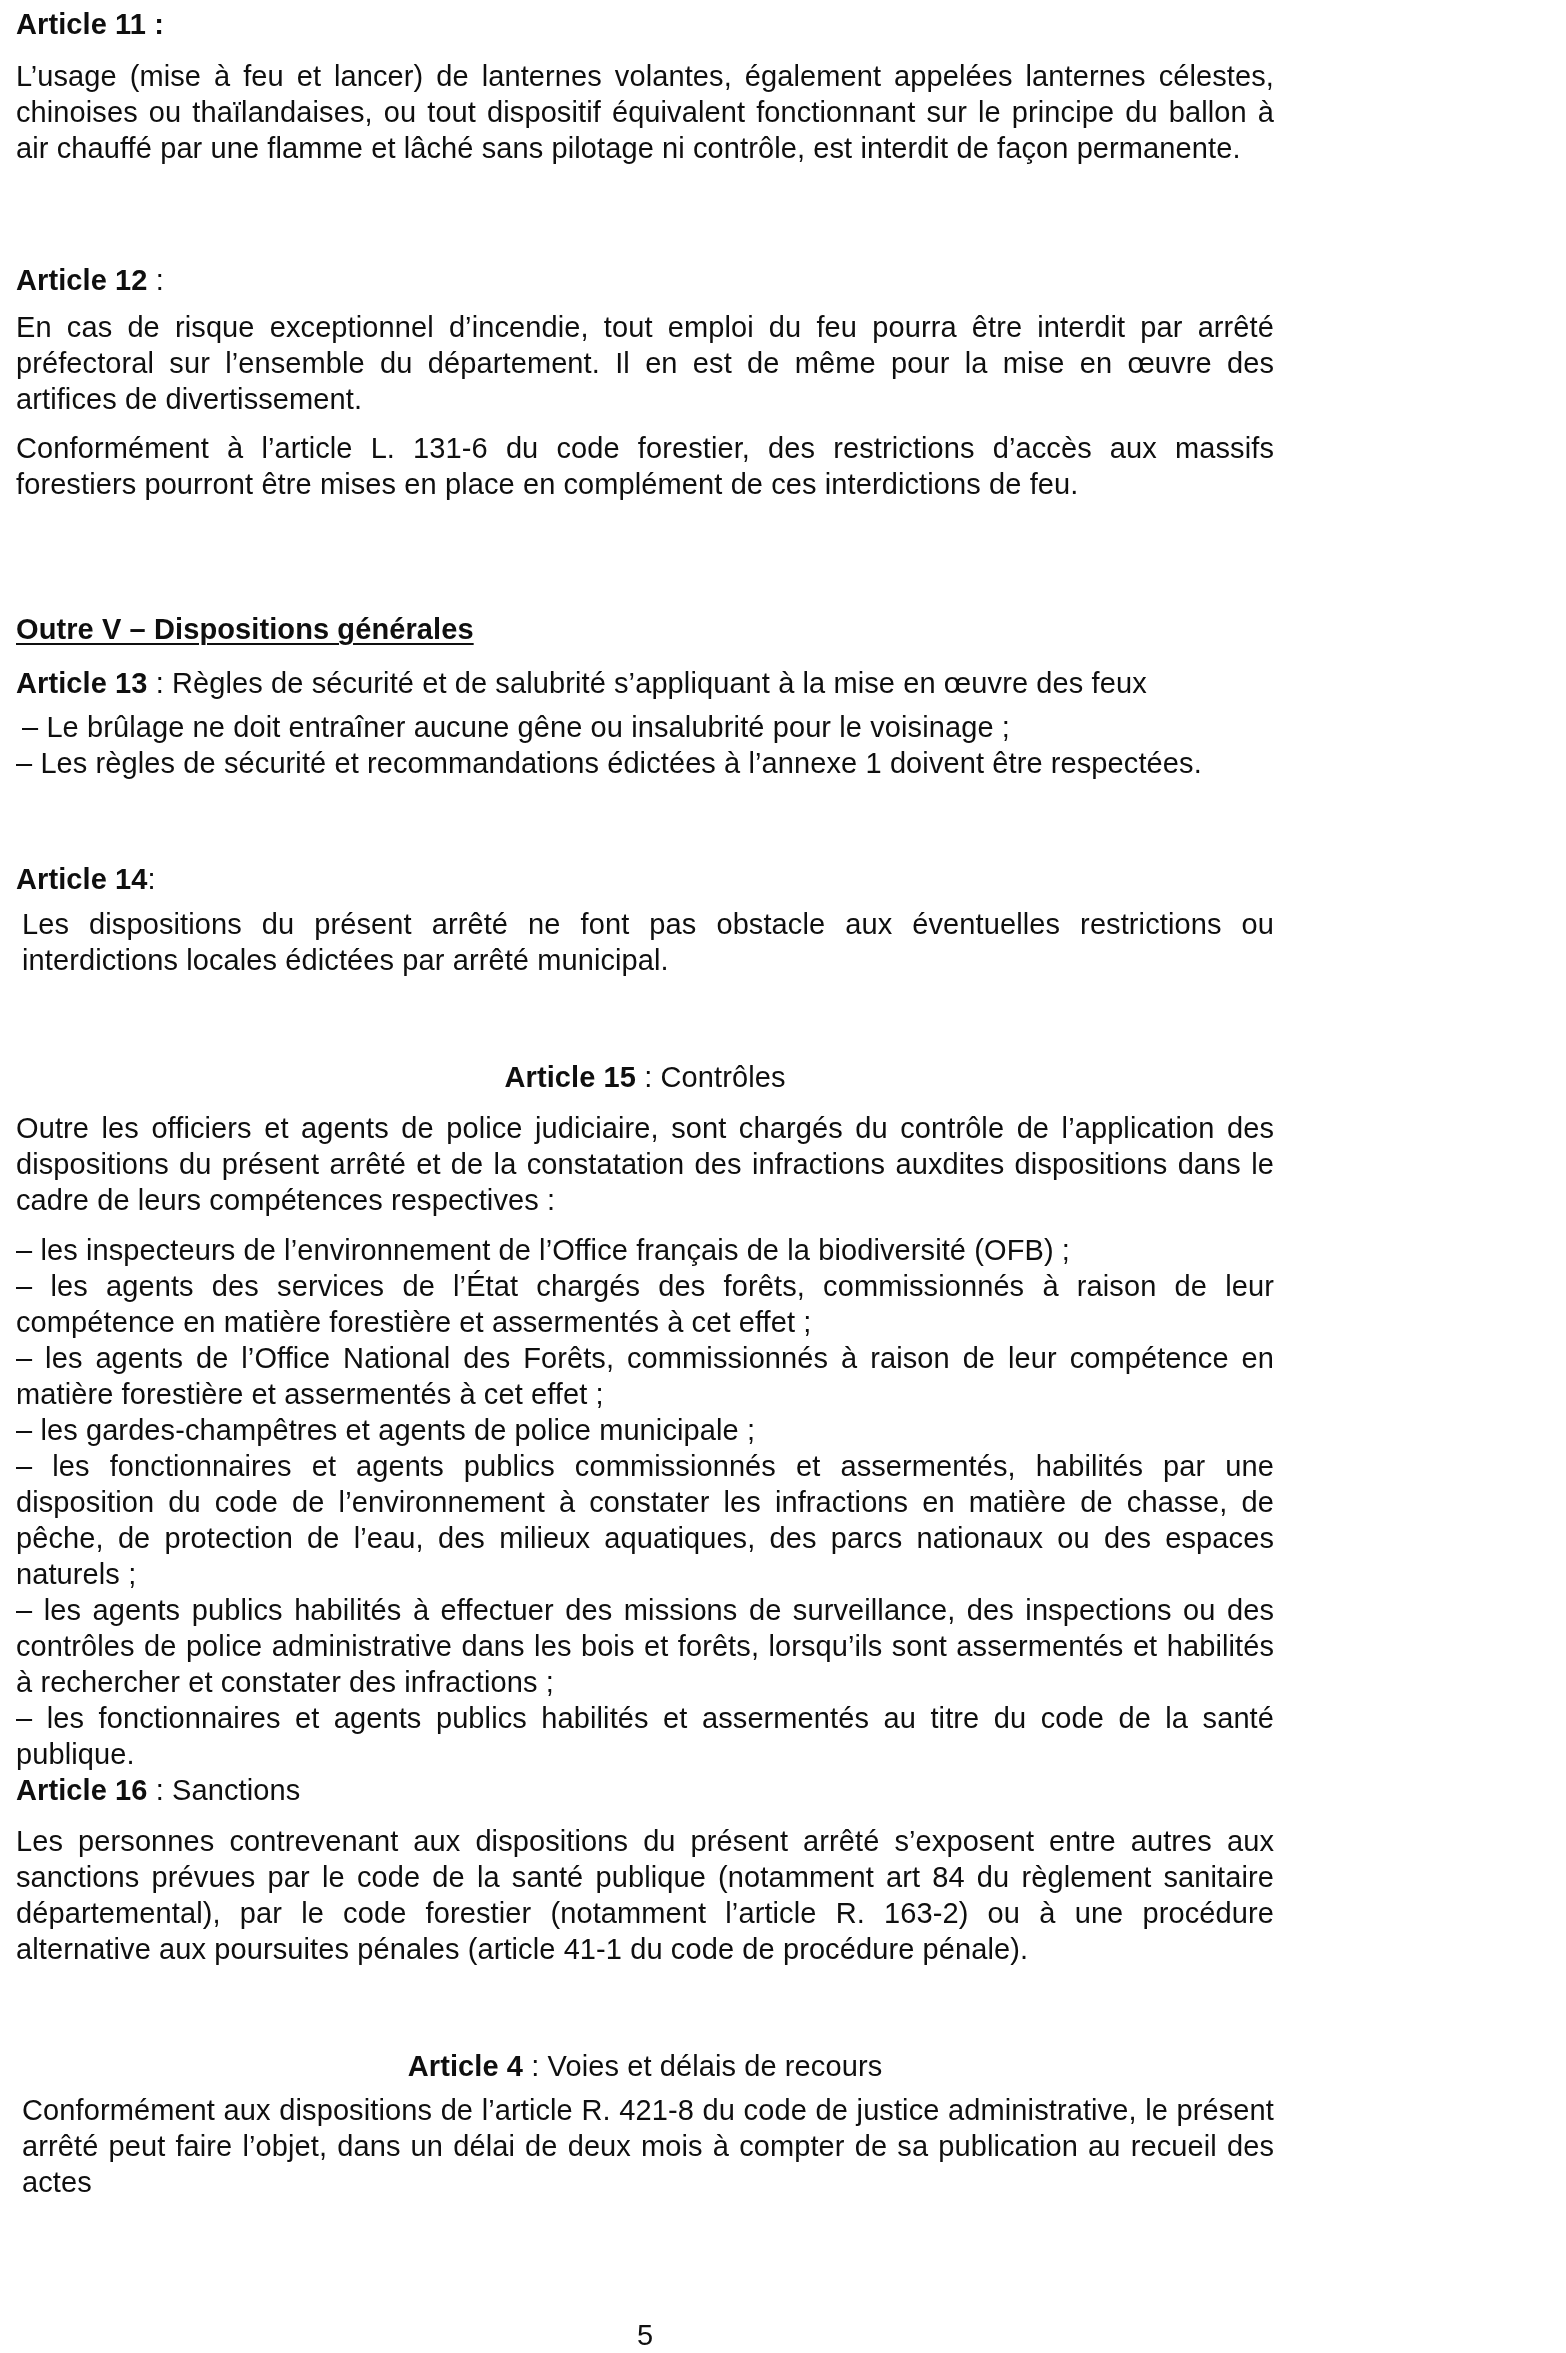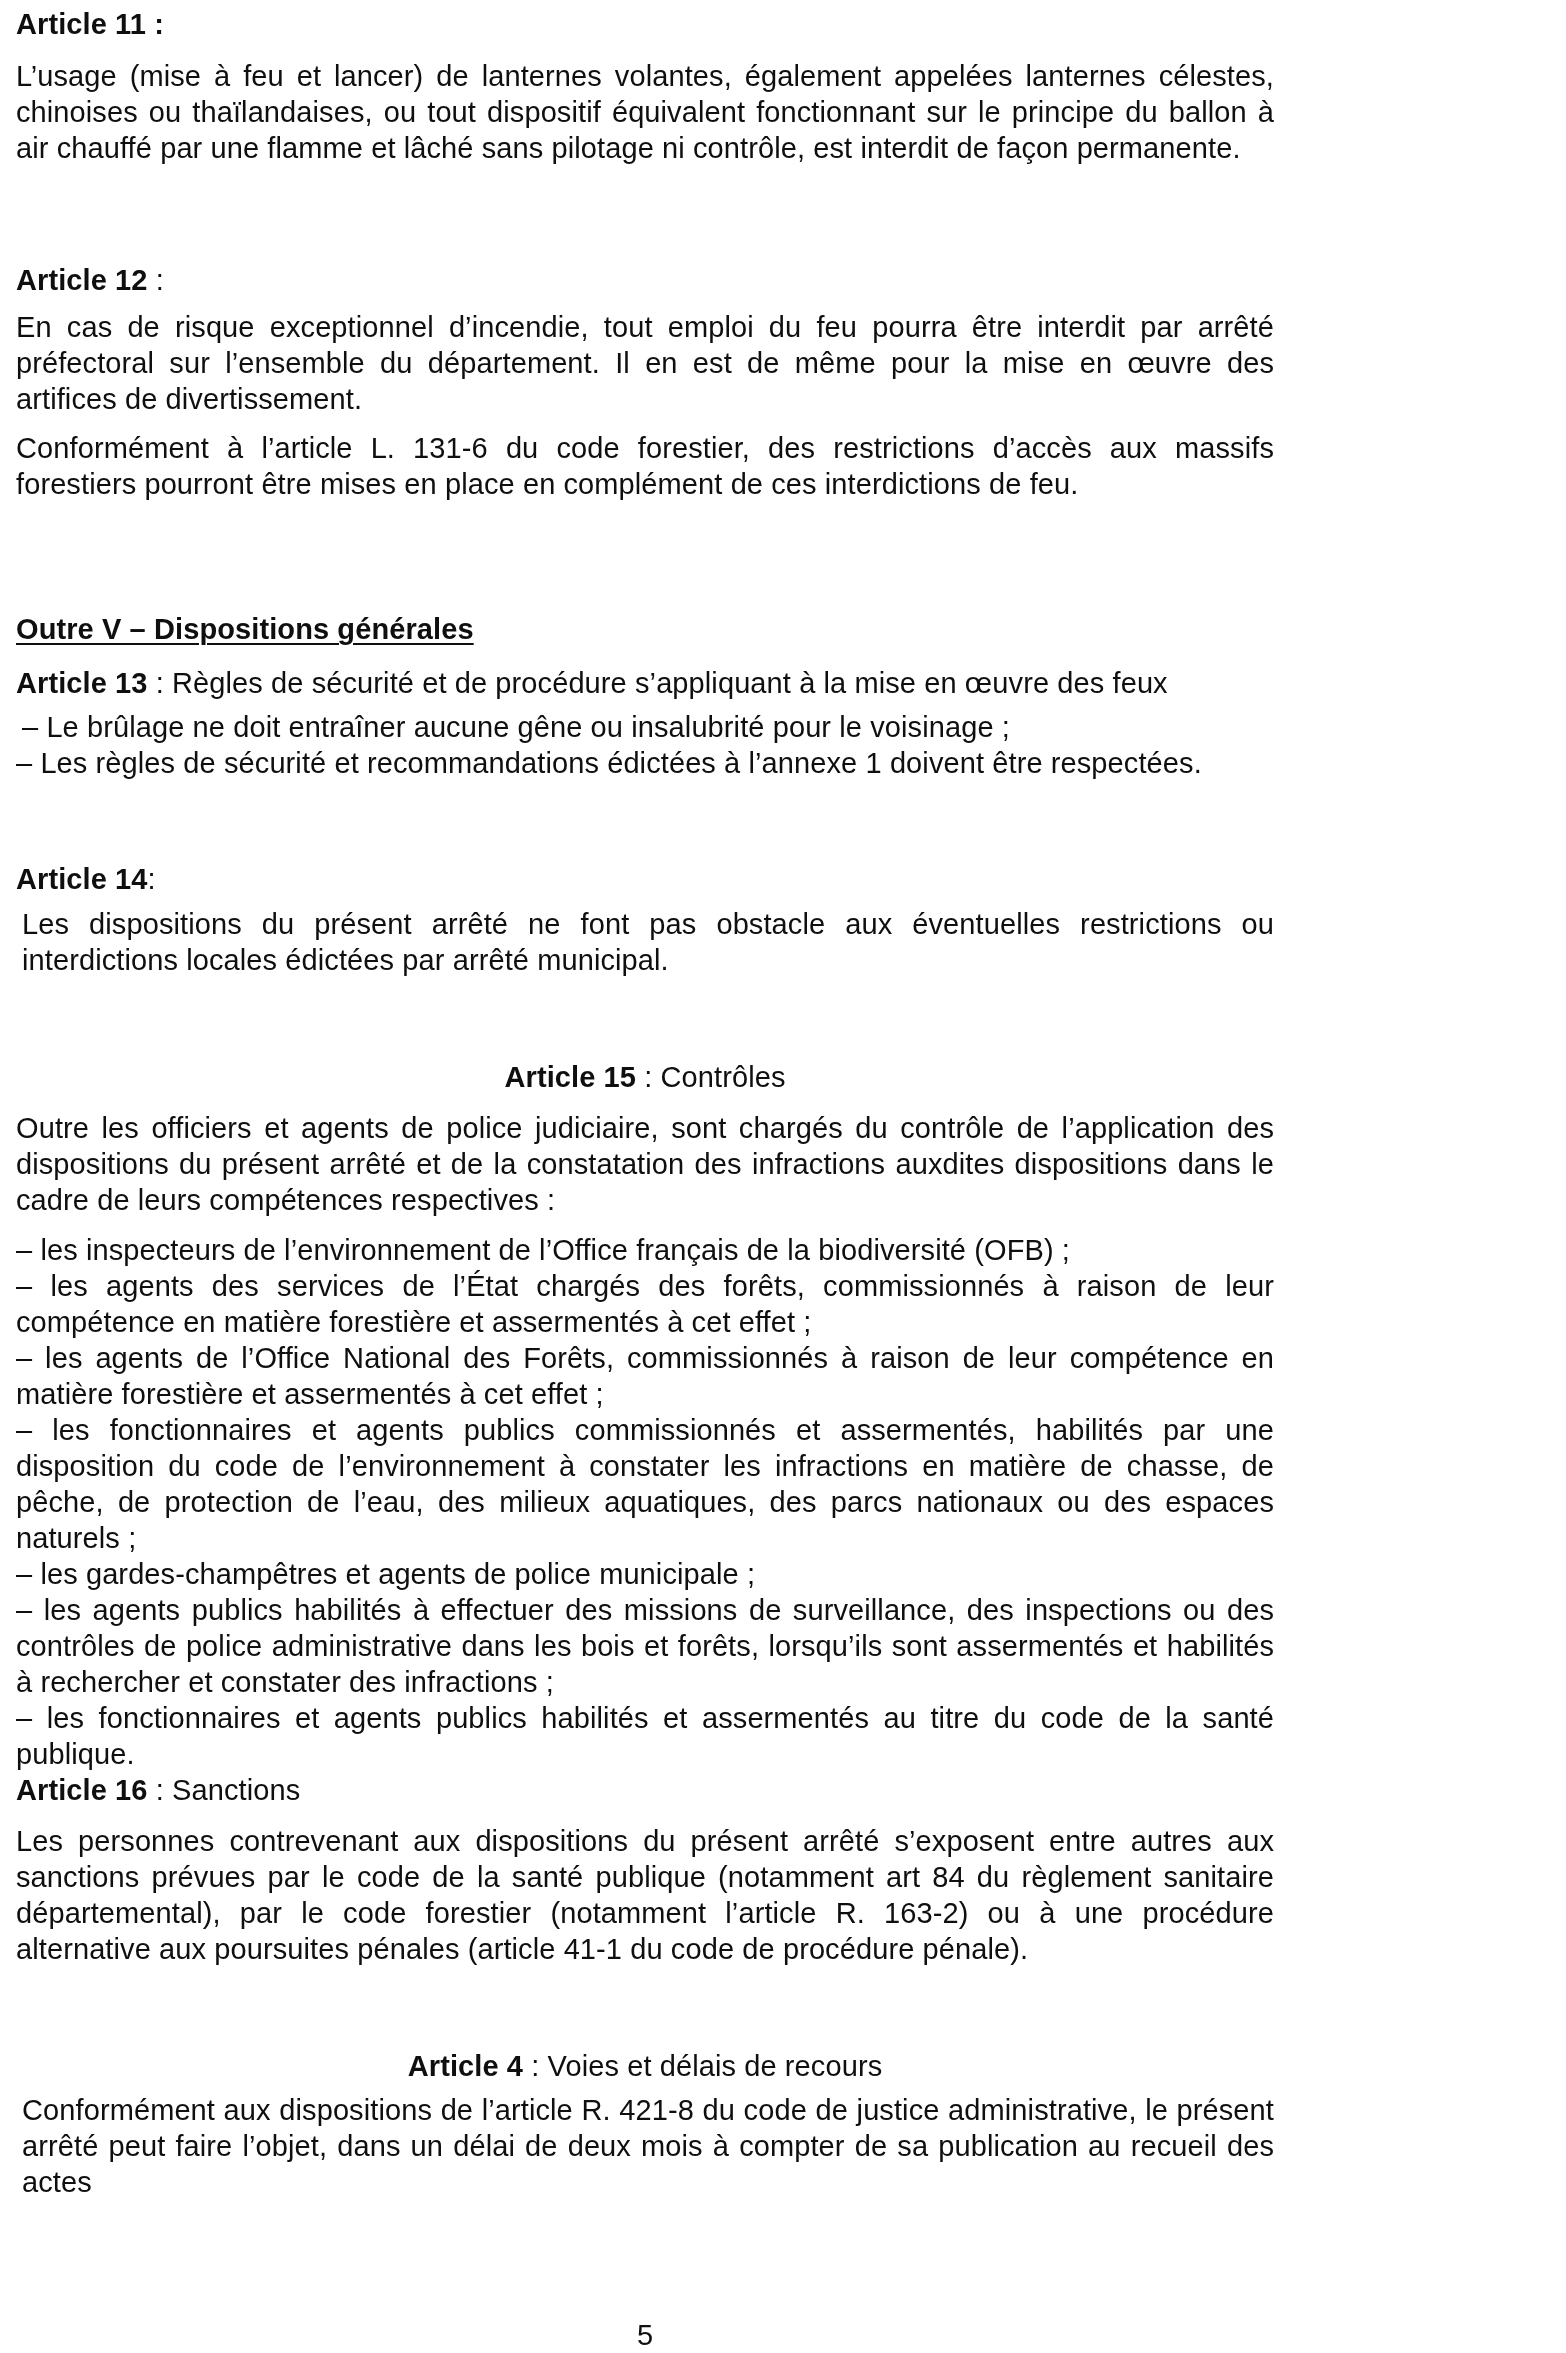--- a/index.html
+++ b/index.html
@@ -52,34 +52,34 @@
 
   <div class="blk"><span class="b">Article 11</span><span class="b"> :</span></div>
   <p class="blk just mt22">L’usage (mise à feu et lancer) de lanternes volantes, également appelées lanternes célestes, chinoises ou thaïlandaises, ou tout dispositif équivalent fonctionnant sur le principe du ballon à air chauffé par une flamme et lâché sans pilotage ni contrôle, est interdit de façon permanente.</p>
 
   <div class="blk mt132"><span class="b">Article 12</span><span> :</span></div>
   <p class="blk just mt16">En cas de risque exceptionnel d’incendie, tout emploi du feu pourra être interdit par arrêté préfectoral sur l’ensemble du département. Il en est de même pour la mise en œuvre des artifices de divertissement.</p>
   <p class="blk just mt18">Conformément à l’article L. 131-6 du code forestier, des restrictions d’accès aux massifs forestiers pourront être mises en place en complément de ces interdictions de feu.</p>
 
   <div class="blk mt150"><span class="titre">Outre V – Dispositions générales</span></div>
 
-  <div class="blk mt24"><span class="b">Article 13</span><span> : Règles de sécurité et de procédure s’appliquant à la mise en œuvre des feux</span></div>
+  <div class="blk mt24"><span class="b">Article 13</span><span> : Règles de sécurité et de salubrité s’appliquant à la mise en œuvre des feux</span></div>
   <p class="blk just mt12">– Le brûlage ne doit entraîner aucune gêne ou insalubrité pour le voisinage ;</p>
   <p class="blk just mt3">– Les règles de sécurité et recommandations édictées à l’annexe 1 doivent être respectées.</p>
 
   <div class="blk mt110"><span class="b">Article 14</span><span>:</span></div>
   <p class="blk just mt12">Les dispositions du présent arrêté ne font pas obstacle aux éventuelles restrictions ou interdictions locales édictées par arrêté municipal.</p>
 
   <div class="blk mt112"><span class="b">Article 15</span><span> : Contrôles</span></div>
   <p class="blk just mt20">Outre les officiers et agents de police judiciaire, sont chargés du contrôle de l’application des dispositions du présent arrêté et de la constatation des infractions auxdites dispositions dans le cadre de leurs compétences respectives :</p>
   <p class="blk just mt20">– les inspecteurs de l’environnement de l’Office français de la biodiversité (OFB) ;</p>
   <p class="blk just mt3">– les agents des services de l’État chargés des forêts, commissionnés à raison de leur compétence en matière forestière et assermentés à cet effet ;</p>
   <p class="blk just mt3">– les agents de l’Office National des Forêts, commissionnés à raison de leur compétence en matière forestière et assermentés à cet effet ;</p>
+  <p class="blk just mt3">– les gardes-champêtres et agents de police municipale ;</p>
   <p class="blk just mt3">– les fonctionnaires et agents publics commissionnés et assermentés, habilités par une disposition du code de l’environnement à constater les infractions en matière de chasse, de pêche, de protection de l’eau, des milieux aquatiques, des parcs nationaux ou des espaces naturels ;</p>
-  <p class="blk just mt3">– les gardes-champêtres et agents de police municipale ;</p>
   <p class="blk just mt3">– les agents publics habilités à effectuer des missions de surveillance, des inspections ou des contrôles de police administrative dans les bois et forêts, lorsqu’ils sont assermentés et habilités à rechercher et constater des infractions ;</p>
   <p class="blk just mt3">– les fonctionnaires et agents publics habilités et assermentés au titre du code de la santé publique.</p>
 
   <div class="blk mt128"><span class="b">Article 16</span><span> : Sanctions</span></div>
   <p class="blk just mt20">Les personnes contrevenant aux dispositions du présent arrêté s’exposent entre autres aux sanctions prévues par le code de la santé publique (notamment art 84 du règlement sanitaire départemental), par le code forestier (notamment l’article R. 163-2) ou à une procédure alternative aux poursuites pénales (article 41-1 du code de procédure pénale).</p>
 
   <div class="blk mt112"><span class="b">Article 4</span><span> : Voies et délais de recours</span></div>
   <p class="blk just mt12">Conformément aux dispositions de l’article R. 421-8 du code de justice administrative, le présent arrêté peut faire l’objet, dans un délai de deux mois à compter de sa publication au recueil des actes</p>
 
   <div class="page-number">5</div>

